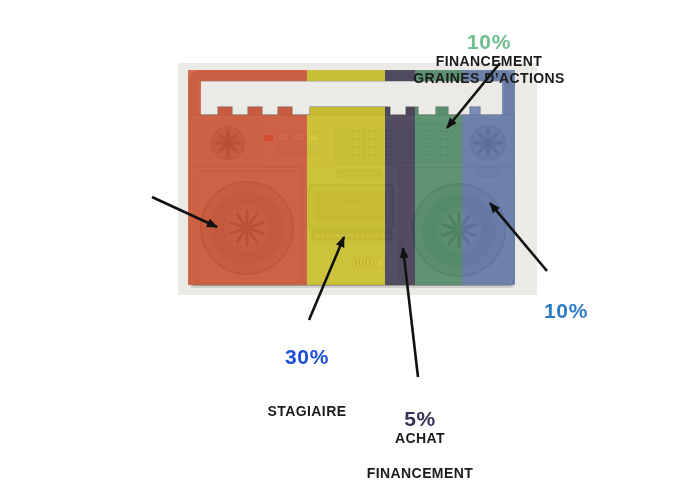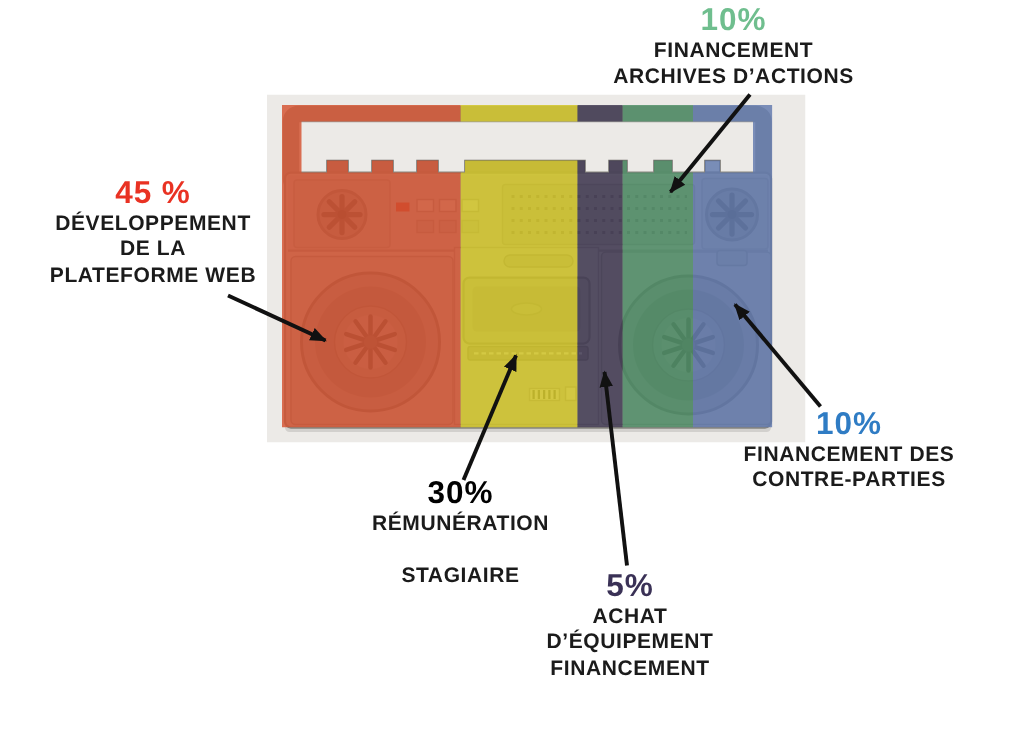--- a/index.html
+++ b/index.html
@@ -9,23 +9,23 @@
   }
   svg{display:block;}
   #photo-svg{position:absolute;left:178px;top:63px;}
   #arrow-svg{position:absolute;left:0;top:0;pointer-events:none;}
   .band{mix-blend-mode:multiply;opacity:.82;}
   .label{
     position:absolute;text-align:center;transform:translateX(-50%);
     font-weight:bold;font-size:14px;line-height:1.24;color:#1b1b1b;
     letter-spacing:.4px;white-space:nowrap;
   }
-  .pct{display:block;font-size:21px;line-height:1.1;letter-spacing:.6px;}
+  .pct{display:block;font-size:21px;line-height:1.1;letter-spacing:.6px;margin-top:28px;}
   .pct-red{color:#e93223}
-  .pct-yellow{color:#000000}
+  .pct-yellow{color:#1d4ed8}
   .pct-navy{color:#3a3156}
   .pct-green{color:#6fbe8e}
   .pct-blue{color:#2f7cc4}
   #label-web{left:102px;top:117px;}
   #label-stagiaire{left:307px;top:317px;}
   #label-equipement{left:420px;top:379px;}
   #label-commission{left:489px;top:2px;}
   #label-contreparties{left:566px;top:271px;}
 </style>
 </head>
@@ -187,46 +187,39 @@
     </defs>
     <g stroke="#111111" stroke-width="2.6">
       <line x1="152" y1="197" x2="217" y2="227" marker-end="url(#ah)"></line>
       <line x1="309" y1="320" x2="344" y2="237" marker-end="url(#ah)"></line>
       <line x1="418" y1="377" x2="403" y2="248" marker-end="url(#ah)"></line>
       <line x1="500" y1="63" x2="447" y2="128" marker-end="url(#ah)"></line>
       <line x1="547" y1="271" x2="490" y2="203" marker-end="url(#ah)"></line>
     </g>
   </svg>
 
-  <div class="label" id="label-web">
-    <span class="pct pct-red">45 %</span>
-    <span>DÉVELOPPEMENT</span><br>
-    <span>DE LA</span><br>
-    <span>PLATEFORME WEB</span>
-  </div>
 
   <div class="label" id="label-stagiaire">
     <span class="pct pct-yellow">30%</span>
-    <span>RÉMUNÉRATION</span><br>
+    <br>
     <br>
     <span>STAGIAIRE</span>
   </div>
 
   <div class="label" id="label-equipement">
     <span class="pct pct-navy">5%</span>
     <span>ACHAT</span><br>
-    <span>D’ÉQUIPEMENT</span><br>
+    <br>
     <span>FINANCEMENT</span>
   </div>
 
   <div class="label" id="label-commission">
     <span class="pct pct-green">10%</span>
     <span>FINANCEMENT</span><br>
-    <span>ARCHIVES D’ACTIONS</span>
+    <span>GRAINES D’ACTIONS</span>
   </div>
 
   <div class="label" id="label-contreparties">
     <span class="pct pct-blue">10%</span>
-    <span>FINANCEMENT DES</span><br>
-    <span>CONTRE-PARTIES</span>
+    <br>
   </div>
 
 </div>
 
 </body></html>

